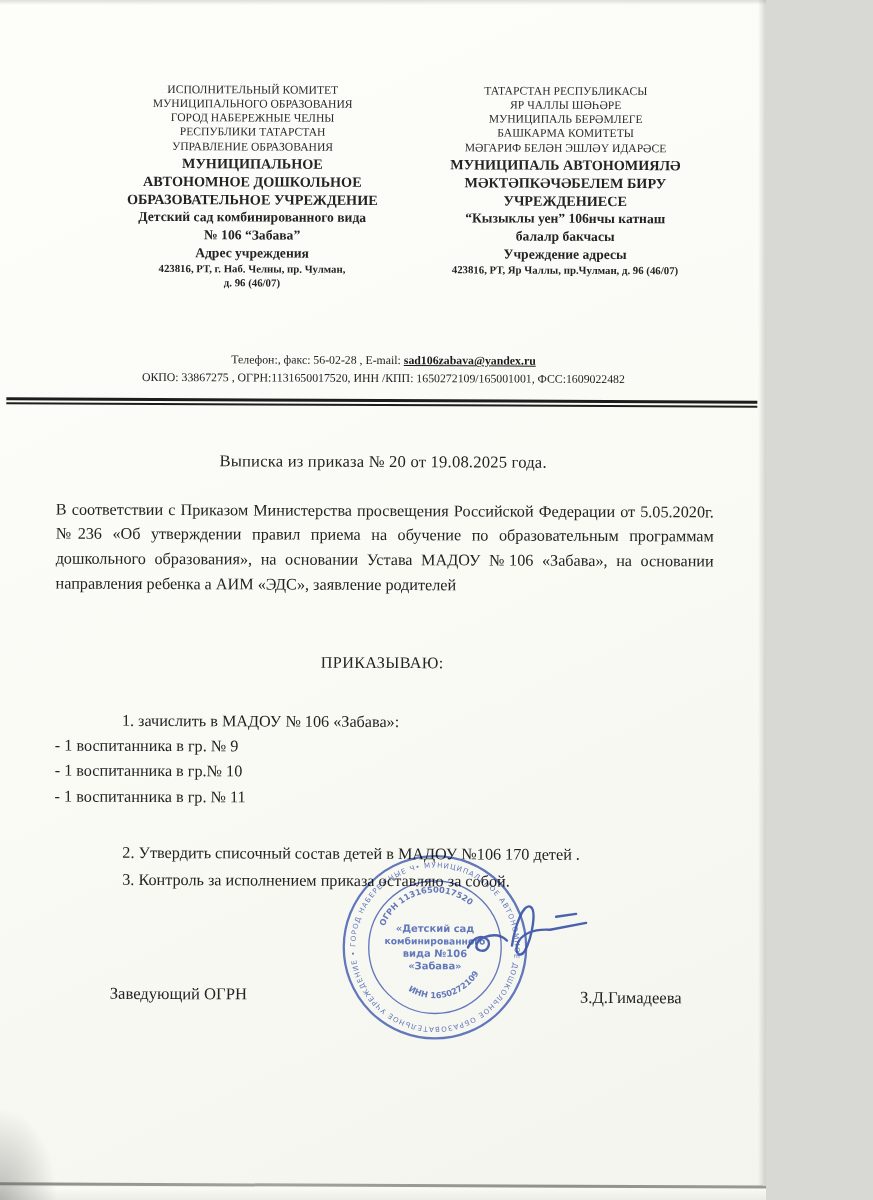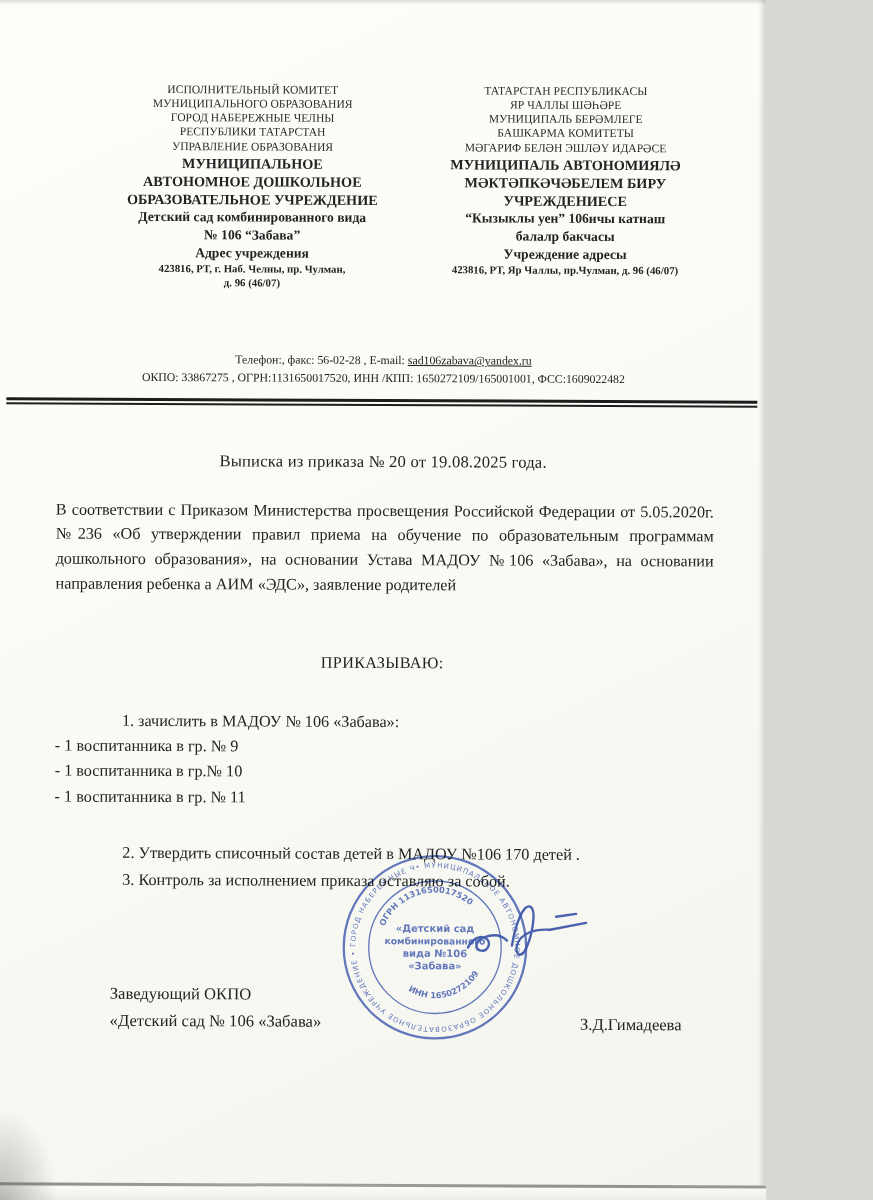--- a/index.html
+++ b/index.html
@@ -20,21 +20,21 @@
   .header{display:flex;justify-content:space-between;padding:84px 36px 0 104px;}
   .hcol{text-align:center;}
   .hcol.left{width:312px;}
   .hcol.right{width:352px;}
   .h-reg{font-size:11.6px;line-height:1.22;color:#2c2c2c;}
   .h-bold-lg{font-size:14.2px;font-weight:bold;line-height:1.28;}
   .h-bold-md{font-size:13.6px;font-weight:bold;line-height:1.3;}
   .h-addr{font-size:10.8px;font-weight:bold;line-height:1.3;}
 
   .contact{text-align:center;font-size:11.8px;margin-top:62px;line-height:1.5;color:#222;}
-  .contact a{color:#1a1a1a;text-decoration:underline;}
+  .contact a{color:#1a1a1a;text-decoration:underline;font-weight:bold;}
   .rule{margin:11px 9px 0 6px;height:2px;border-top:3px solid #1d1d1d;border-bottom:2px solid #1d1d1d;}
 
   .title{text-align:center;font-size:16.6px;margin-top:46px;letter-spacing:.2px;}
   .para{margin:27px 52px 0 56px;font-size:16.2px;line-height:1.52;text-align:justify;}
   .order-heading{text-align:center;font-size:16.2px;margin-top:57px;letter-spacing:.3px;}
 
   .list1{margin:37px 52px 0 56px;font-size:16.2px;line-height:1.55;}
   .list1 .numline{padding-left:67px;}
   .list23{margin:30px 52px 0 124px;font-size:16.2px;line-height:1.72;}
 
@@ -103,22 +103,21 @@
       <div>- 1 воспитанника в гр. № 11</div>
     </div>
 
     <div class="list23">
       <div>2.   Утвердить списочный состав детей в МАДОУ №106  170 детей .</div>
       <div>3.   Контроль за исполнением приказа оставляю за собой.</div>
     </div>
 
     <div class="signature">
       <div class="sig-left">
-        <div>Заведующий ОКПО</div>
-        <div>«Детский сад № 106 «Забава»</div>
+        <div>Заведующий ОГРН</div>
       </div>
       <div class="sig-right">З.Д.Гимадеева</div>
     </div>
 
     <svg class="stamp" viewBox="0 0 200 200">
       <defs>
         <path id="stampOuterPath" d="M 100,17 a 83,83 0 1,1 -0.01,0"></path>
         <path id="stampOgrnPath" d="M 43,100 A 57,57 0 0 1 157,100"></path>
         <path id="stampInnPath" d="M 47,100 A 53,53 0 0 0 153,100"></path>
       </defs>

